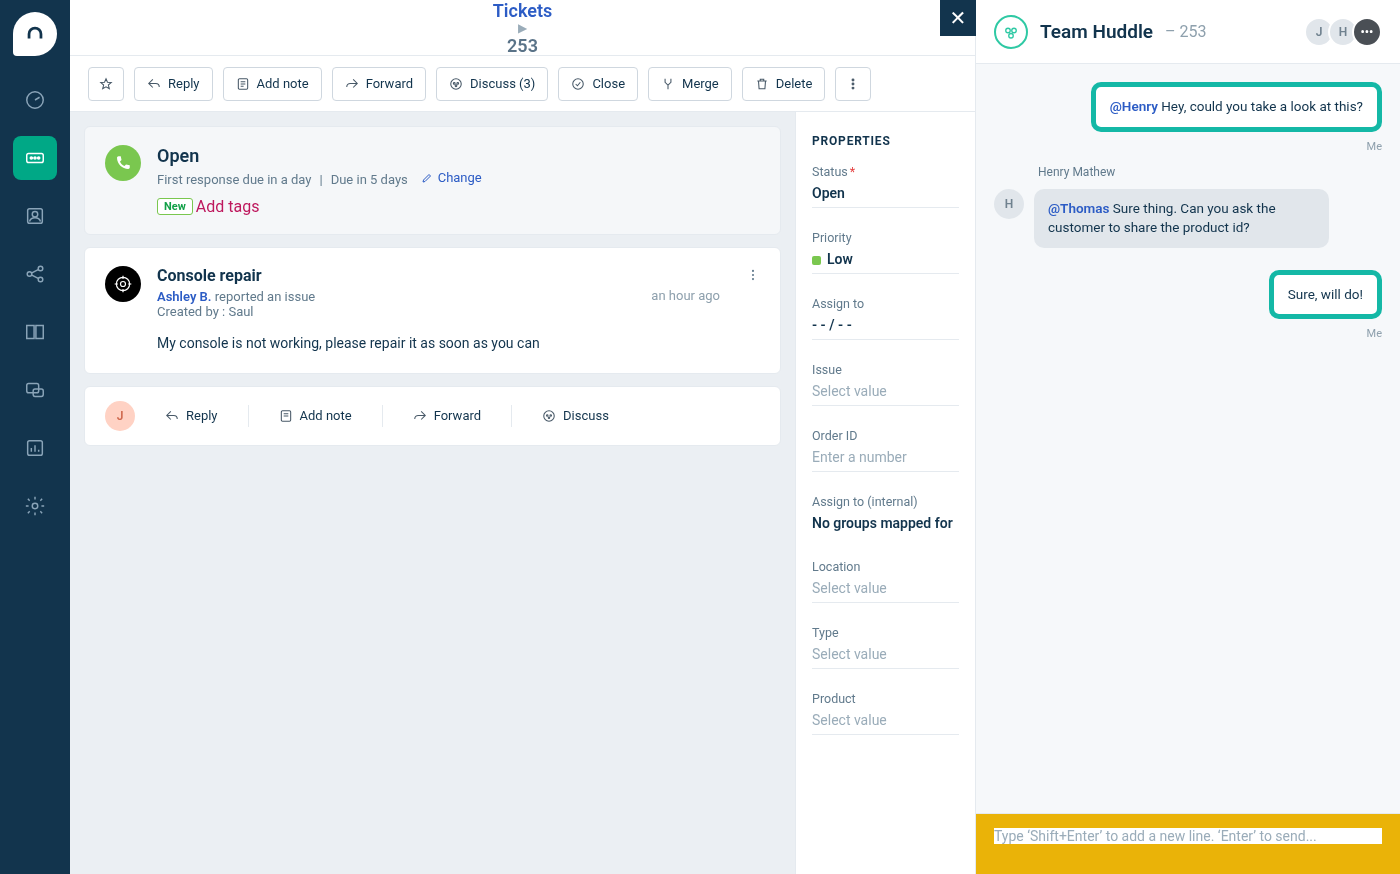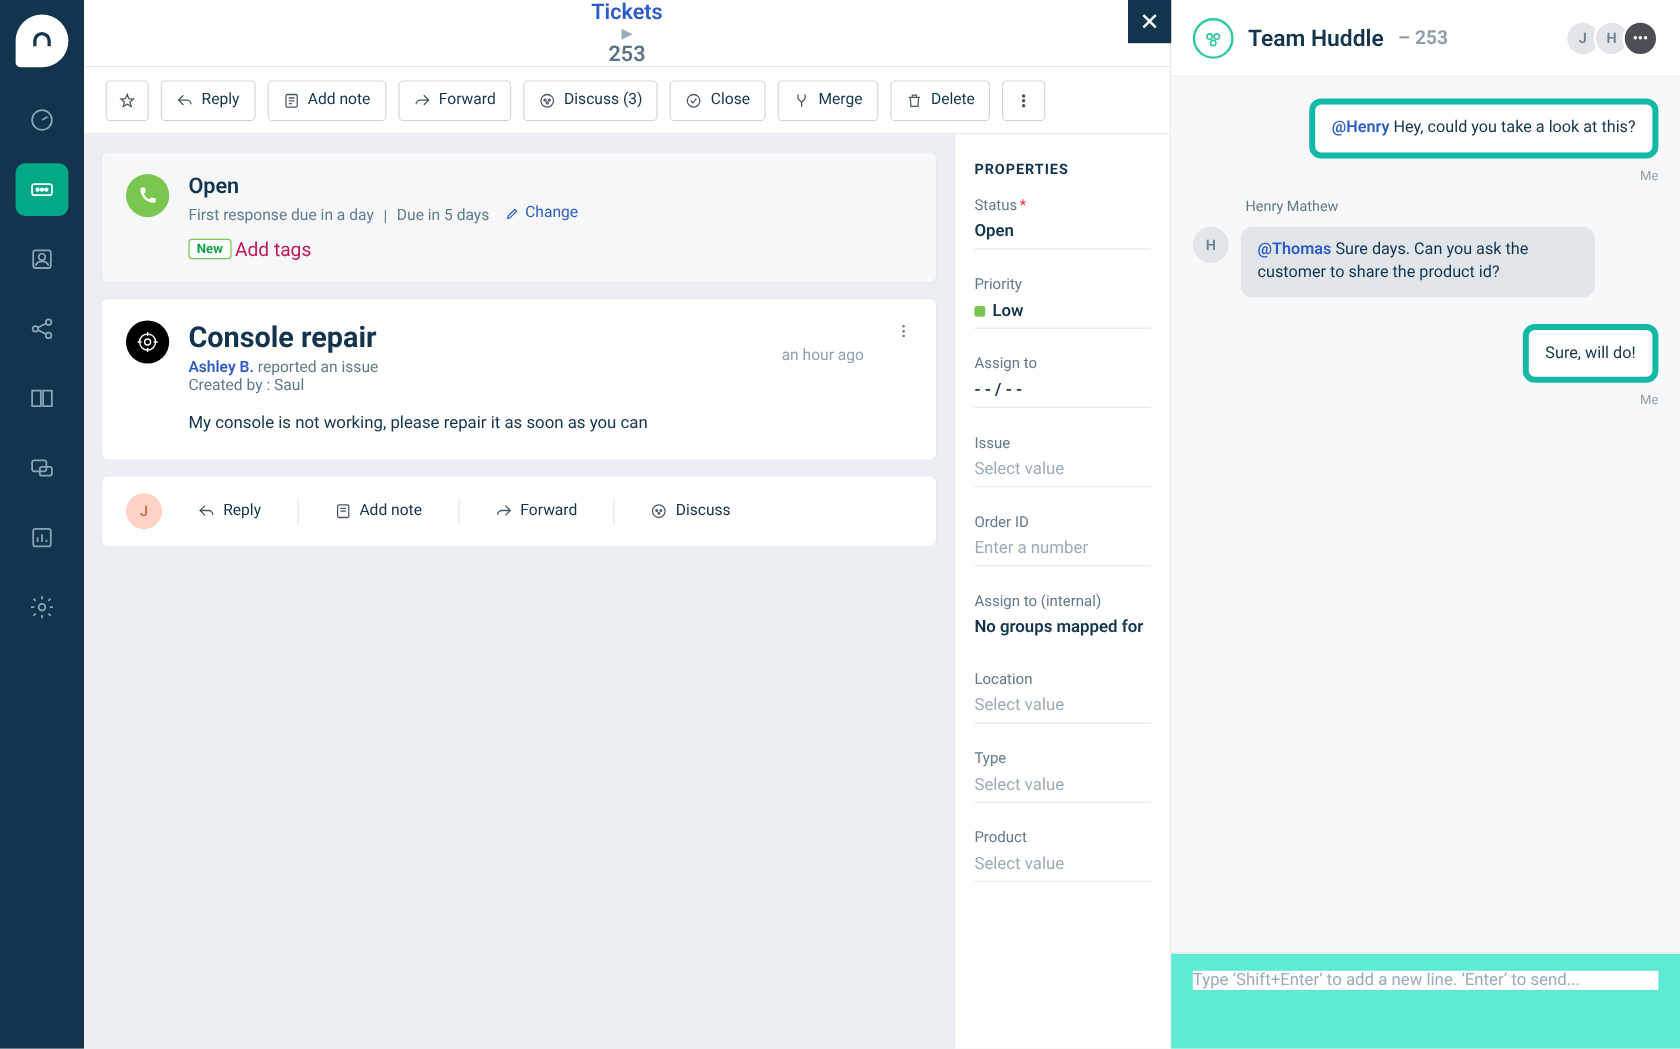--- a/index.html
+++ b/index.html
@@ -58,21 +58,21 @@
 .change-link{ color:#2c5cc5; cursor:pointer; display:inline-flex; align-items:center; gap:5px;}
 .change-link svg{ width:12px; height:12px; stroke:#2c5cc5; fill:none; stroke-width:2;}
 .tagrow { margin-top:10px; display:flex; align-items:center; gap:3px;}
 .newbadge{ border:1px solid #7ac74f; color:#12a048; font-size:11px; font-weight:700; padding:1px 6px; border-radius:3px; background:#fff;}
 .addtags{ color:#be185d; font-size:16px; cursor:pointer; }
 
 .issue-card{ position:relative; }
 .issue-head{ display:flex; gap:16px; align-items:flex-start; }
 .issue-ico { width:36px; height:36px; border-radius:50%; background:#000; display:flex; align-items:center; justify-content:center; flex-shrink:0;}
 .issue-ico svg{ width:20px; height:20px; stroke:#fff; fill:none; stroke-width:1.4;}
-.issue-title{ font-size:24px; font-weight:700; }
+.issue-title{ font-size:16px; font-weight:700; }
 .issue-sub{ font-size:13px; color:#617a8c; margin-top:4px;}
 .issue-sub .author{ color:#2c5cc5; font-weight:600; }
 .issue-time{ position:absolute; top:20px; right:60px; color:#8ea0ad; font-size:13px;margin-top:20px;}
 .issue-more{ position:absolute; top:20px; right:20px; color:#617a8c; cursor:pointer;}
 .issue-body{ margin:16px 0 4px 52px; font-size:14px; color:#12344d;}
 
 .reply-card{ display:flex; align-items:center; gap:20px; padding:14px 20px; }
 .avatar-j{ width:30px; height:30px; border-radius:50%; background:#ffd2c4; color:#d06a4f; display:flex; align-items:center; justify-content:center; font-size:12px; font-weight:600;}
 .reply-card .rbtn{ display:inline-flex; align-items:center; gap:7px; color:#12344d; font-size:13px; cursor:pointer; padding:6px 10px;}
 .reply-card .divider{ width:1px; height:22px; background:#e5eaef;}
@@ -98,39 +98,39 @@
   position:absolute; left:-36px; top:0; width:36px; height:36px; background:#12344d;
   color:#fff; display:flex; align-items:center; justify-content:center; font-size:20px; cursor:pointer;
 }
 .huddle-head{
   height:64px; border-bottom:1px solid #e5eaef; display:flex; align-items:center;
   padding:0 18px; gap:12px;
 }
 .huddle-ico{ width:34px; height:34px; border-radius:50%; border:2px solid #2fc9a4; display:flex; align-items:center; justify-content:center;}
 .huddle-ico svg{ width:18px; height:18px; stroke:#2fc9a4; fill:none; stroke-width:1.8;}
 .huddle-title{ font-size:19px; font-weight:600; color:#12344d;}
-.huddle-id{ font-size:16px; color:#8ea0ad; font-weight:700;}
+.huddle-id{ font-size:16px; color:#8ea0ad; font-weight:400;}
 .huddle-avs{ margin-left:auto; display:flex; }
 .hav{ width:30px; height:30px; border-radius:50%; display:flex; align-items:center; justify-content:center; font-size:12px; font-weight:600; margin-left:-6px; border:2px solid #fff;}
 .hav.j{ background:#e1e6eb; color:#70828f;}
 .hav.h{ background:#e1e6eb; color:#70828f;}
 .hav.more{ background:#4a4f55; color:#fff;}
 .huddle-body{ flex:1; background:#f6f8fa; padding:18px; overflow:auto; display:flex; flex-direction:column; gap:6px;}
 .msg-row{ display:flex; }
 .msg-row.right{ justify-content:flex-end; }
 .bubble{ max-width:76%; padding:10px 14px; border-radius:10px; font-size:13.5px; line-height:1.45; }
 .bubble.mine{ background:#fff; border:5px solid #14b8a6; color:#12344d; }
 .bubble.theirs{ background:#e1e6eb; color:#12344d; }
 .mention{ color:#2c5cc5; font-weight:600;}
 .meta{ font-size:11px; color:#8ea0ad; text-align:right; margin-top:2px;}
 .meta.left{text-align:left; color:#617a8c; font-size:12px; margin:6px 0 4px 44px;}
 .theirs-row{ display:flex; gap:10px; align-items:flex-start;}
 .theirs-av{ width:30px; height:30px; border-radius:50%; background:#e1e6eb; color:#70828f; display:flex; align-items:center; justify-content:center; font-size:12px; font-weight:600; flex-shrink:0;}
 .huddle-input{
-  height:80px; border-top:1px solid #e5eaef; padding:14px 18px; background:#5eead4;
+  height:61px; border-top:1px solid #e5eaef; padding:14px 18px; background:#eab308;
 }
 .huddle-input input{ width:100%; border:none; outline:none; font-size:14px; color:#12344d;}
 .huddle-input input::placeholder{ color:#9aacb9;}
 </style>
 </head>
 <body>
 
 <div class="nav">
   <div class="nav-logo">
     <svg viewBox="0 0 24 24">
@@ -427,21 +427,21 @@
       <div class="bubble mine">
         <span class="mention">@Henry</span><span> Hey, could you take a look at this?</span>
       </div>
     </div>
     <div class="meta">Me</div>
 
     <div class="meta left">Henry Mathew</div>
     <div class="theirs-row">
       <div class="theirs-av">H</div>
       <div class="bubble theirs">
-        <span class="mention">@Thomas</span><span> Sure days. Can you ask the customer to share the product id?</span>
+        <span class="mention">@Thomas</span><span> Sure thing. Can you ask the customer to share the product id?</span>
       </div>
     </div>
 
     <div style="height:10px"></div>
 
     <div class="msg-row right">
       <div class="bubble mine">Sure, will do!</div>
     </div>
     <div class="meta">Me</div>
 

